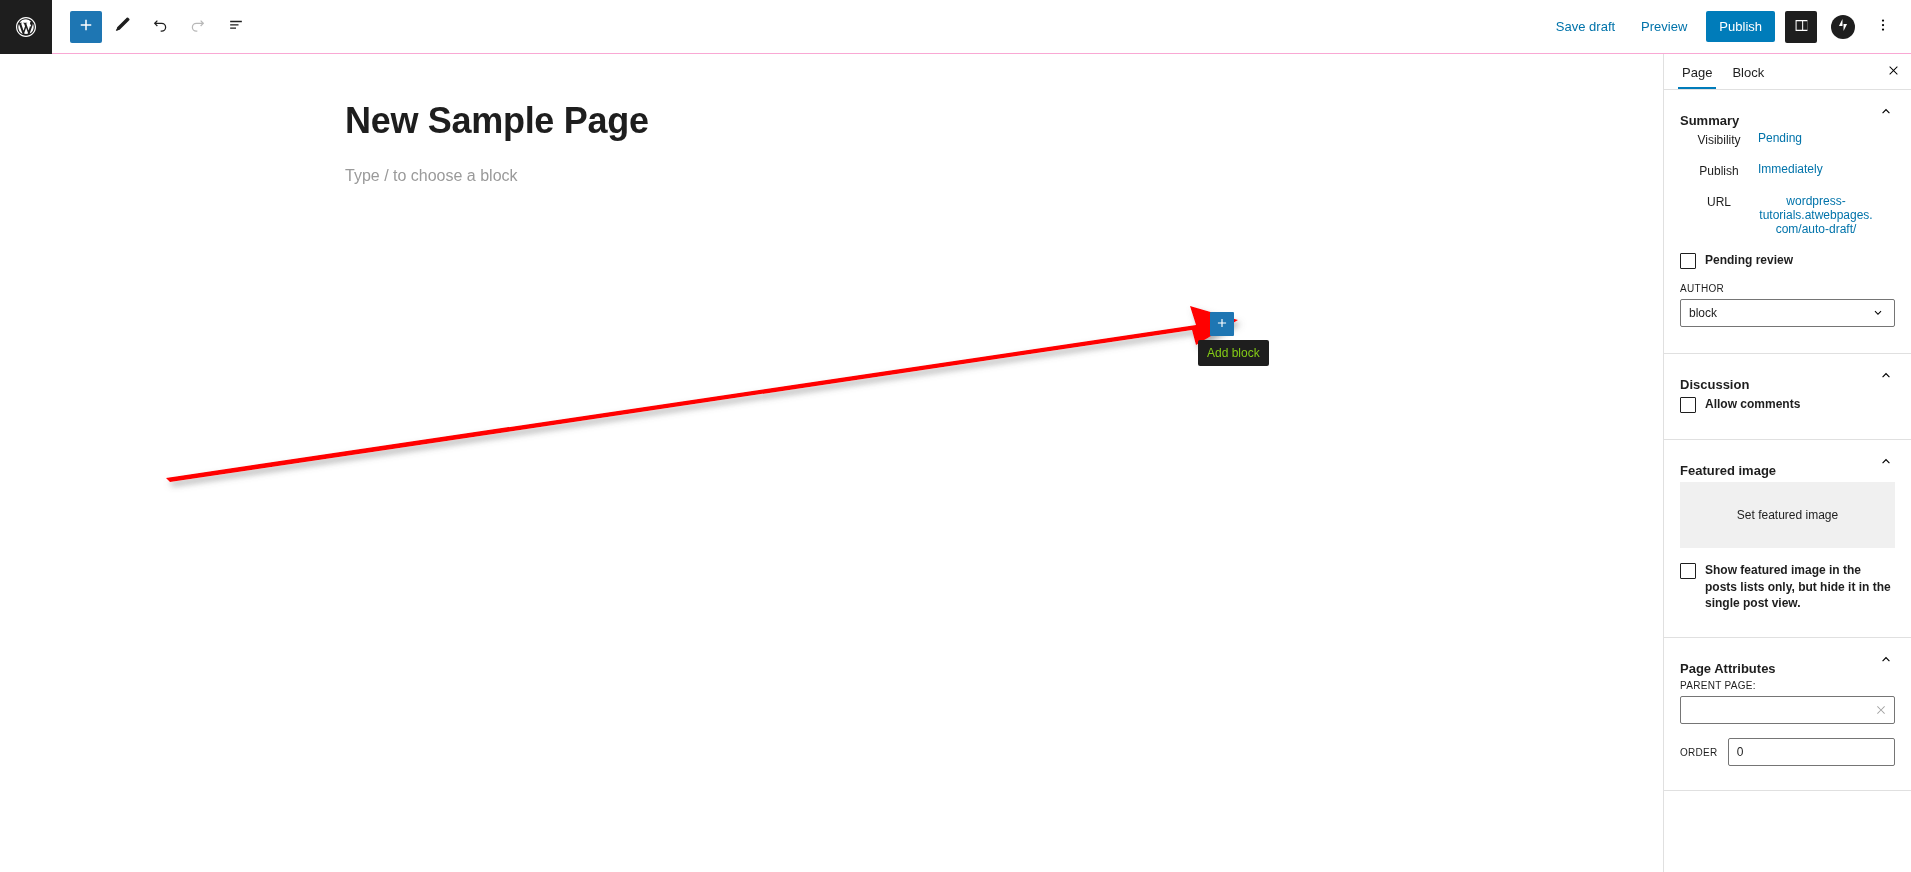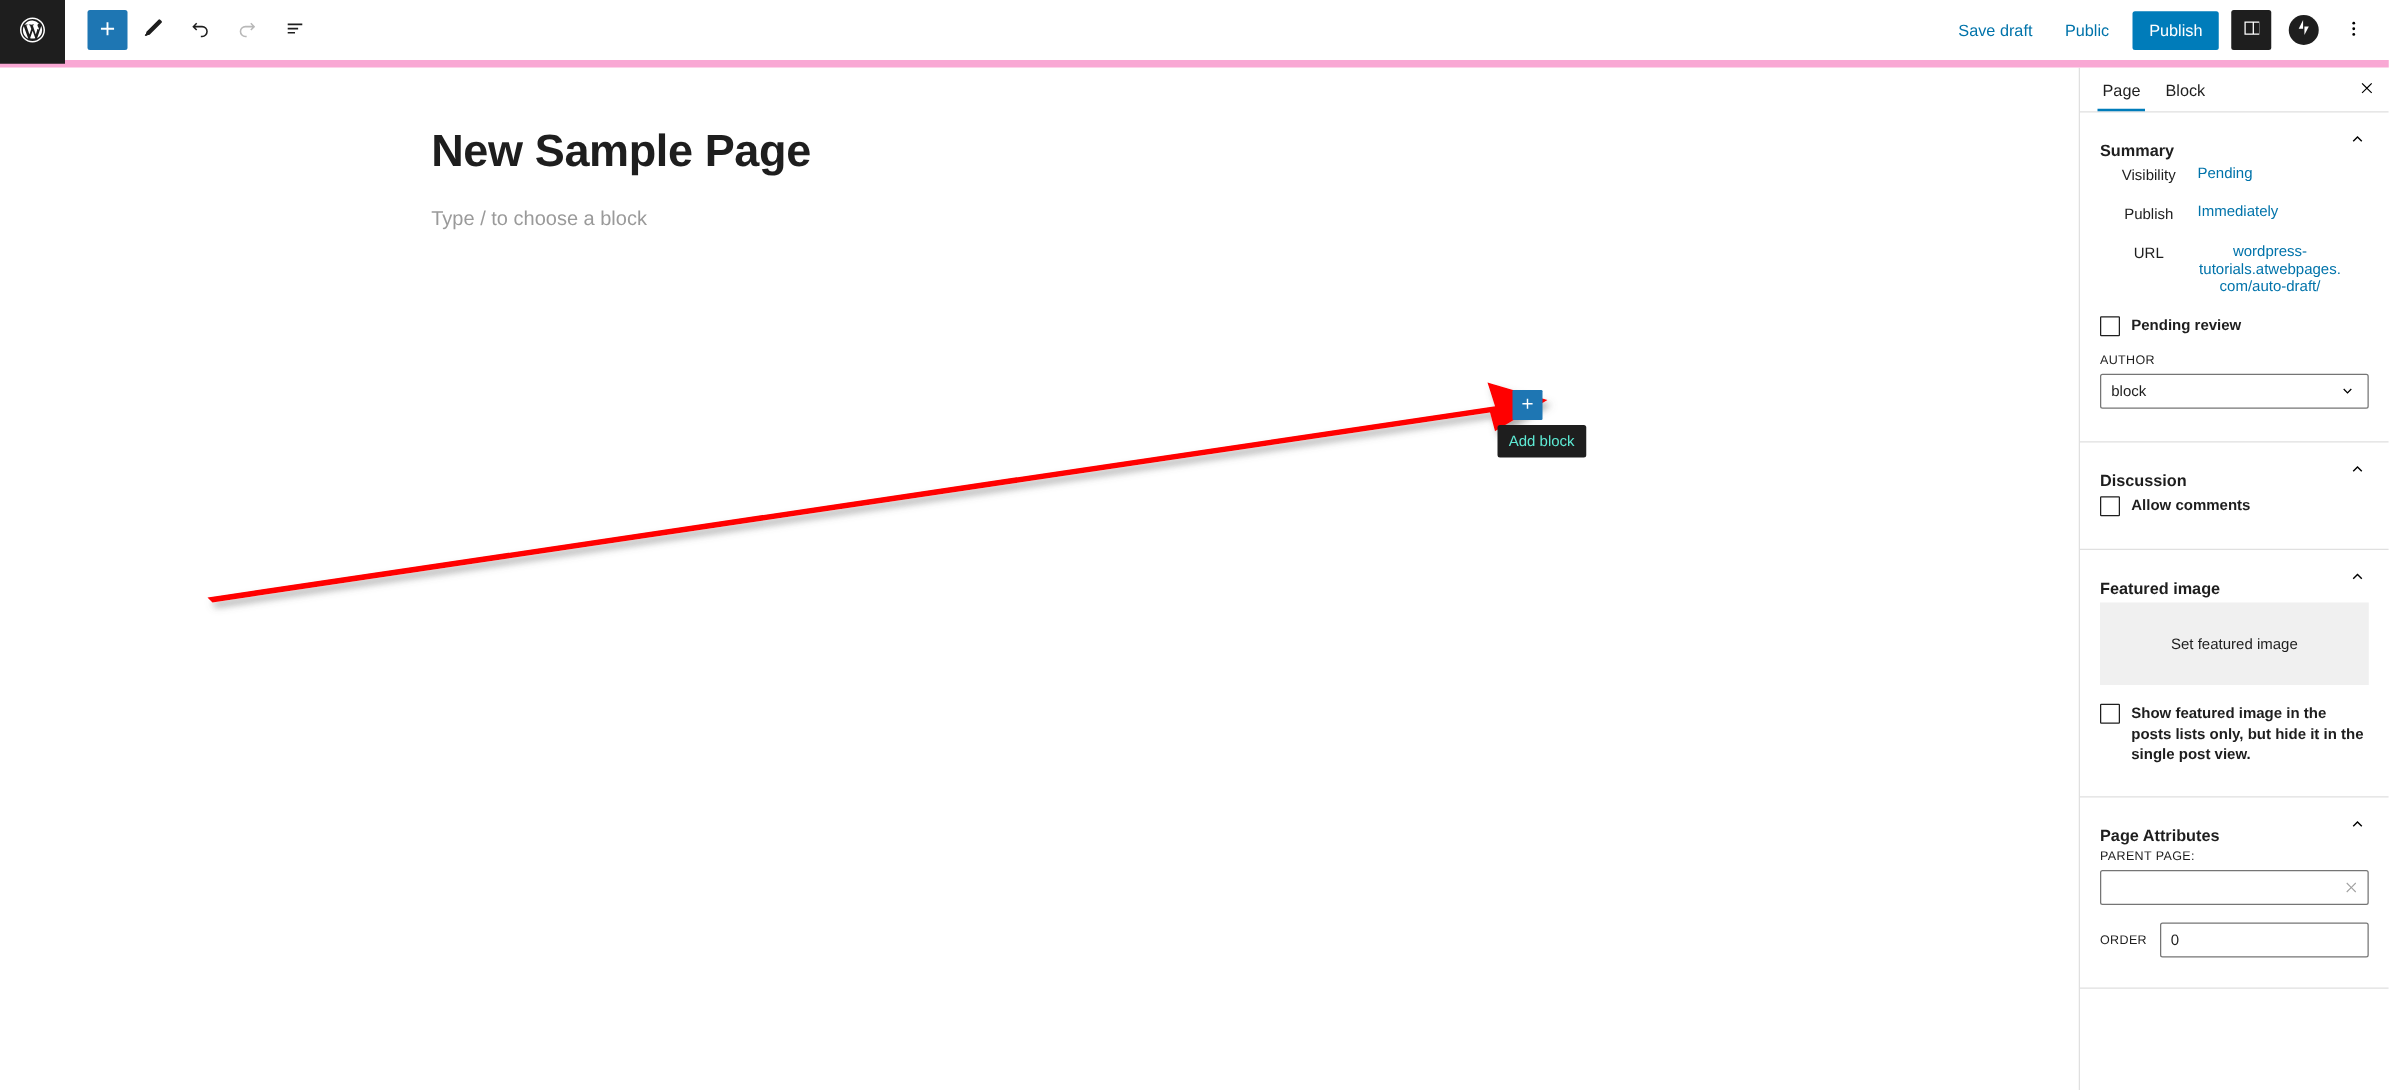--- a/index.html
+++ b/index.html
@@ -12,21 +12,21 @@
     -webkit-font-smoothing: antialiased;
   }
 
   
   .topbar {
     position: absolute;
     top: 0; left: 0;
     width: 1911px;
     height: 54px;
     background: #ffffff;
-    border-bottom: 6px solid #f9a8d4;
+    border-bottom: 1px solid #f9a8d4;
     display: flex;
     align-items: center;
     z-index: 30;
   }
   .wp-logo-box {
     width: 52px;
     height: 54px;
     background: #1e1e1e;
     display: flex;
     align-items: center;
@@ -165,21 +165,21 @@
     display: flex; align-items: center; justify-content: center;
     cursor: pointer;
     border-radius: 1px;
   }
   .inserter-btn svg { fill: #ffffff; }
   .tooltip {
     position: absolute;
     top: 28px;
     left: -12px;
     background: #1e1e1e;
-    color: #5eead4;
+    color: #84cc16;
     font-size: 12px;
     line-height: 1;
     padding: 7px 9px;
     white-space: nowrap;
     font-family: "Liberation Sans", sans-serif;
     border-radius: 2px;
   }
 
   
   .annot-arrow {
@@ -416,21 +416,21 @@
       <span>
         <svg width="20" height="20" viewBox="0 0 24 24">
             <path d="M5 7h14v1.6H5zM5 11h10v1.6H5zM5 15h7v1.6H5z"></path>
           </svg>
       </span>
     </button>
   </div>
 
   <div class="topbar-right">
     <button class="txt-btn">Save draft</button>
-    <button class="txt-btn">Public</button>
+    <button class="txt-btn">Preview</button>
     <button class="publish-btn">Publish</button>
     <button class="icon-sq active">
       <span>
         <svg width="19" height="19" viewBox="0 0 24 24">
           <path d="M4.5 5.2h15v13.6h-15V5.2zm1.3 1.3v11h7v-11h-7zm8.3 0v11h5.1v-11h-5.1z"></path>
         </svg>
       </span>
     </button>
     <div class="avatar-circ">
       <span>

